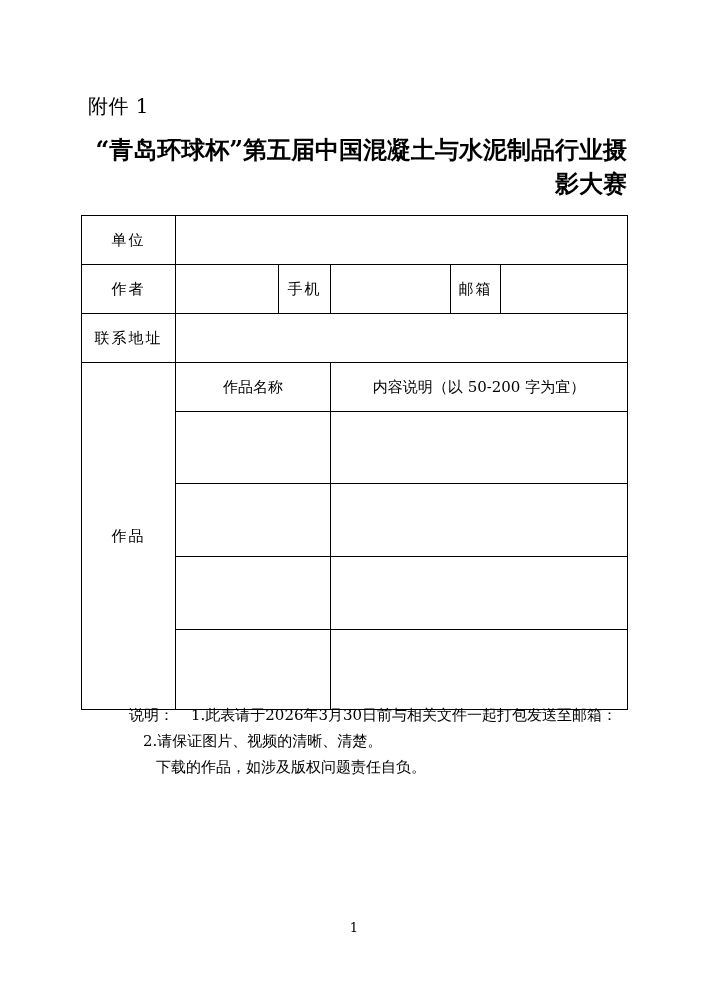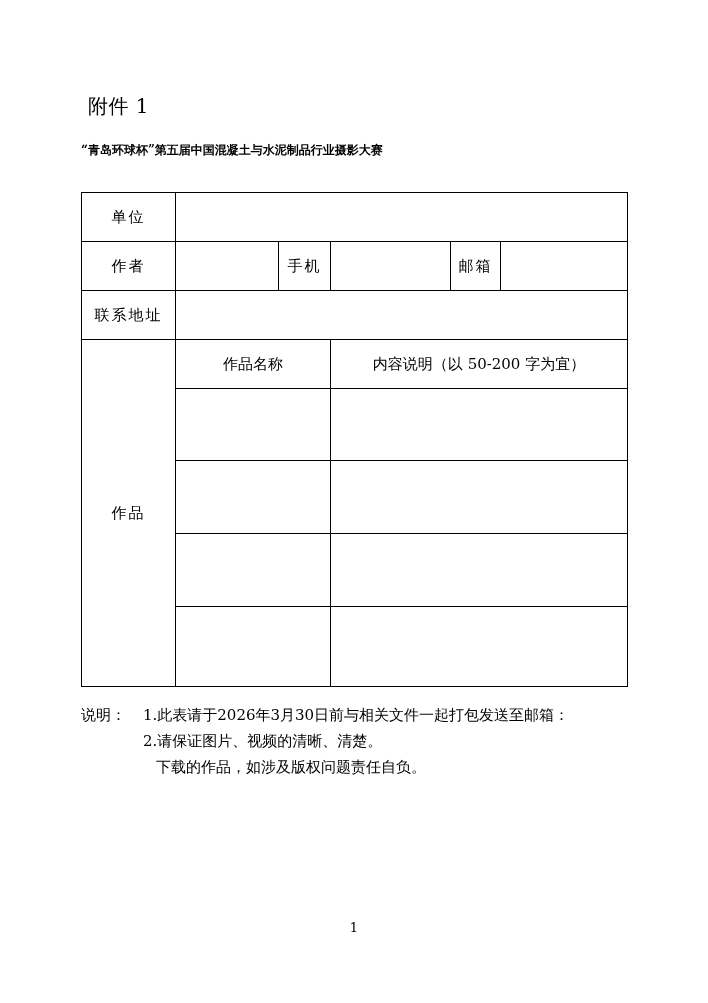--- a/index.html
+++ b/index.html
@@ -31,35 +31,35 @@
     letter-spacing: 0.5px;
     white-space: nowrap;
   }
 
   
   .doc-title {
     position: absolute;
     left: 81px;
     top: 133px;
     width: 546px;
-    text-align: left;
-    font-size: 12px;
+    text-align: right;
+    font-size: 24px;
     font-weight: bold;
     line-height: 34px;
     letter-spacing: 0px;
   }
   .doc-title .line2 {
     display: block;
   }
 
   
   .form-table {
     position: absolute;
     left: 81px;
-    top: 192px;
+    top: 215px;
     width: 546px;
     border-collapse: collapse;
     table-layout: fixed;
     padding-left: 24px;
   }
   .form-table td {
     border: 1px solid #000000;
     font-size: 15px;
     text-align: center;
     vertical-align: middle;
@@ -92,20 +92,21 @@
     font-size: 15px;
     line-height: 26px;
   }
   .note-row {
     display: block;
     white-space: nowrap;
   }
   .note-prefix {
     display: inline-block;
     width: 62px;
+    margin-left: 48px;
   }
   .note-indent-1 {
     display: inline-block;
     width: 62px;
   }
   .note-indent-2 {
     display: inline-block;
     width: 82px;
   }
   .note-indent-3 {

